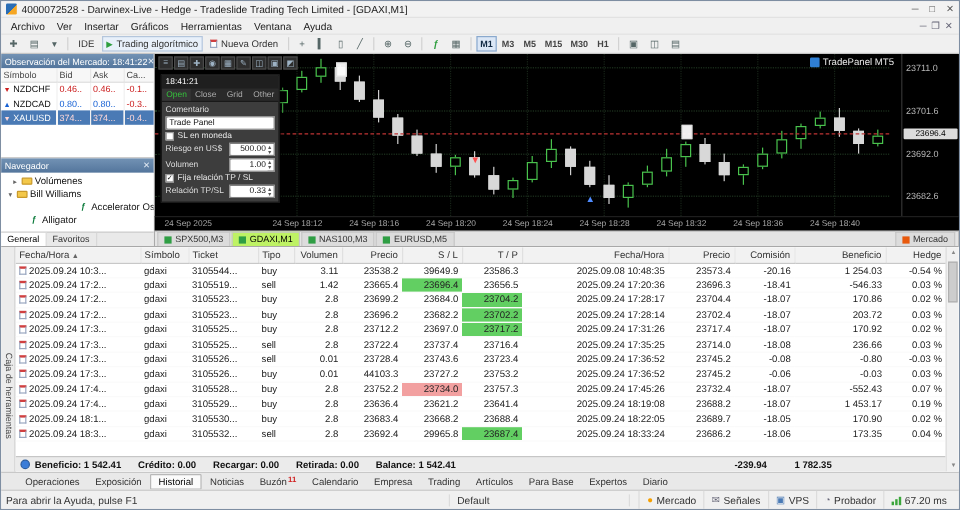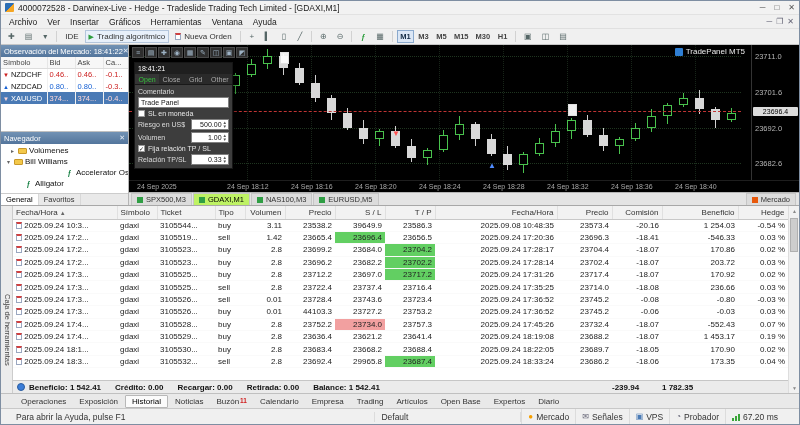--- a/index.html
+++ b/index.html
@@ -122,21 +122,21 @@
 .send{width:50px;flex:none}
 .vscroll{position:absolute;right:0;top:0;bottom:0;width:11px;background:#f1f1f1;border-left:1px solid #ddd}
 .vthumb{position:absolute;top:12px;left:1px;width:8px;height:34px;background:#cdcdcd;border:1px solid #b0b0b0}
 .varr{position:absolute;left:0;width:11px;text-align:center;font-size:5px;color:#888}
 
 .bottomtabs{height:15px;background:#e9e9e9;border-top:1px solid #c0c0c0;display:flex;align-items:center;gap:1px;padding:0 4px 0 14px;font-size:8px}
 .btab{padding:1px 6px;color:#333;display:flex;align-items:flex-start;gap:1px;white-space:nowrap}
 .btab.active{background:#fbfbfb;border:1px solid #b8b8b8;border-radius:1px;color:#000}
 .badge{color:#d02020;font-size:6.5px;font-weight:bold}
 
-.statusbar{height:16px;border-top:1px solid #c8c8c8;background:#f0f0f0;display:flex;align-items:center;font-size:8.5px;color:#333;padding:0 15px}
+.statusbar{height:16px;border-top:1px solid #c8c8c8;background:#f0f0f0;display:flex;align-items:center;font-size:8.5px;color:#333;padding:0 4px}
 .sb-help{width:370px;border-right:1px solid #dcdcdc;overflow:hidden;white-space:nowrap}
 .sb-profile{width:150px;padding-left:6px;border-right:1px solid #dcdcdc;overflow:hidden}
 .sb-space{flex:1}
 .sb-item{display:flex;align-items:center;gap:3px;padding:0 6px;border-left:1px solid #dcdcdc;height:100%;white-space:nowrap}
 .ic-dot{color:#f59f00;font-size:8px}
 .ic-mail{color:#667;font-size:8px}
 .ic-vps{color:#4a7ab5;font-size:8px}
 .ic-tester{color:#667;font-size:8px}
 .bars{display:inline-flex;align-items:flex-end;gap:1px;height:8px}
 .bars i{display:block;width:2px;background:#3aa63a}
@@ -800,21 +800,21 @@
       <span class="btab">
         <span>Empresa</span>
       </span>
       <span class="btab">
         <span>Trading</span>
       </span>
       <span class="btab">
         <span>Artículos</span>
       </span>
       <span class="btab">
-        <span>Open Base</span>
+        <span>Para Base</span>
       </span>
       <span class="btab">
         <span>Expertos</span>
       </span>
       <span class="btab">
         <span>Diario</span>
       </span>
     </div>
 
   <div class="statusbar">

